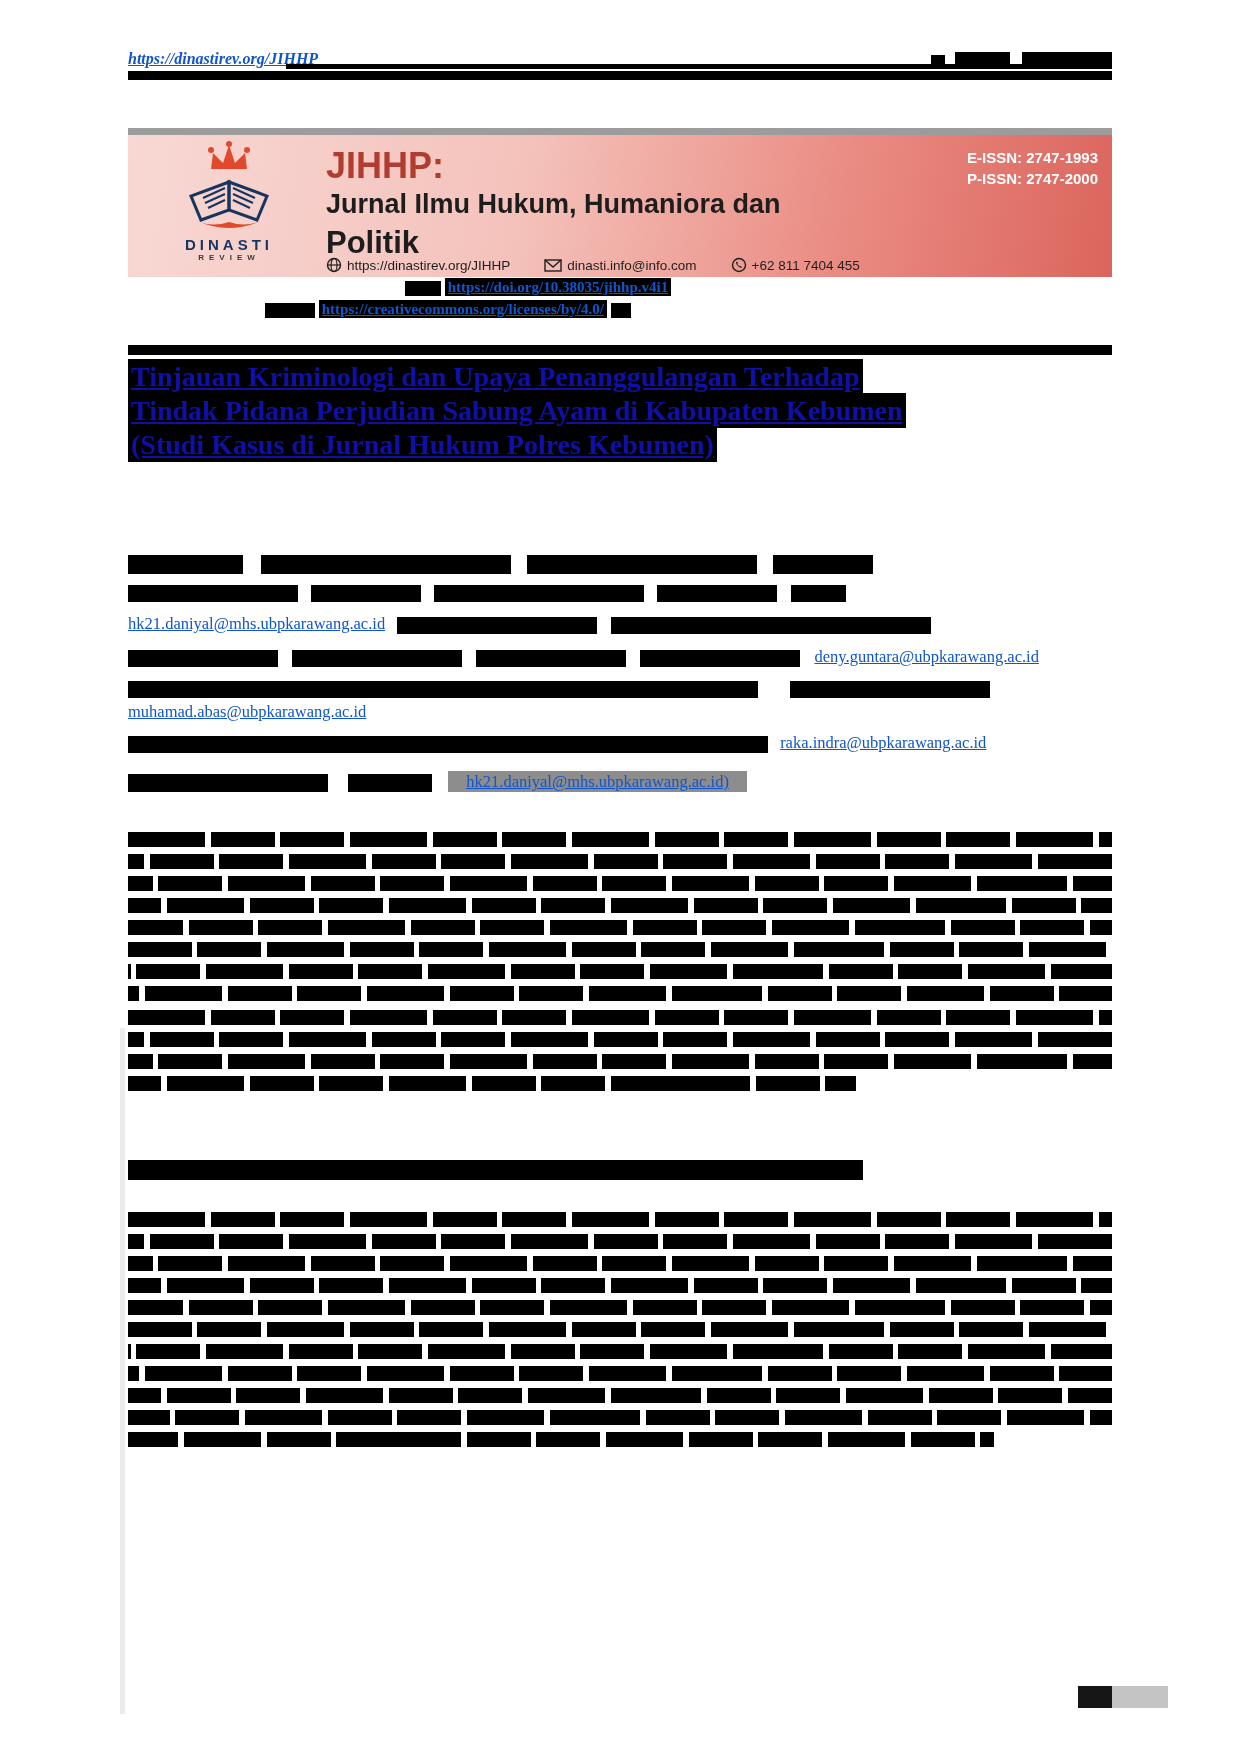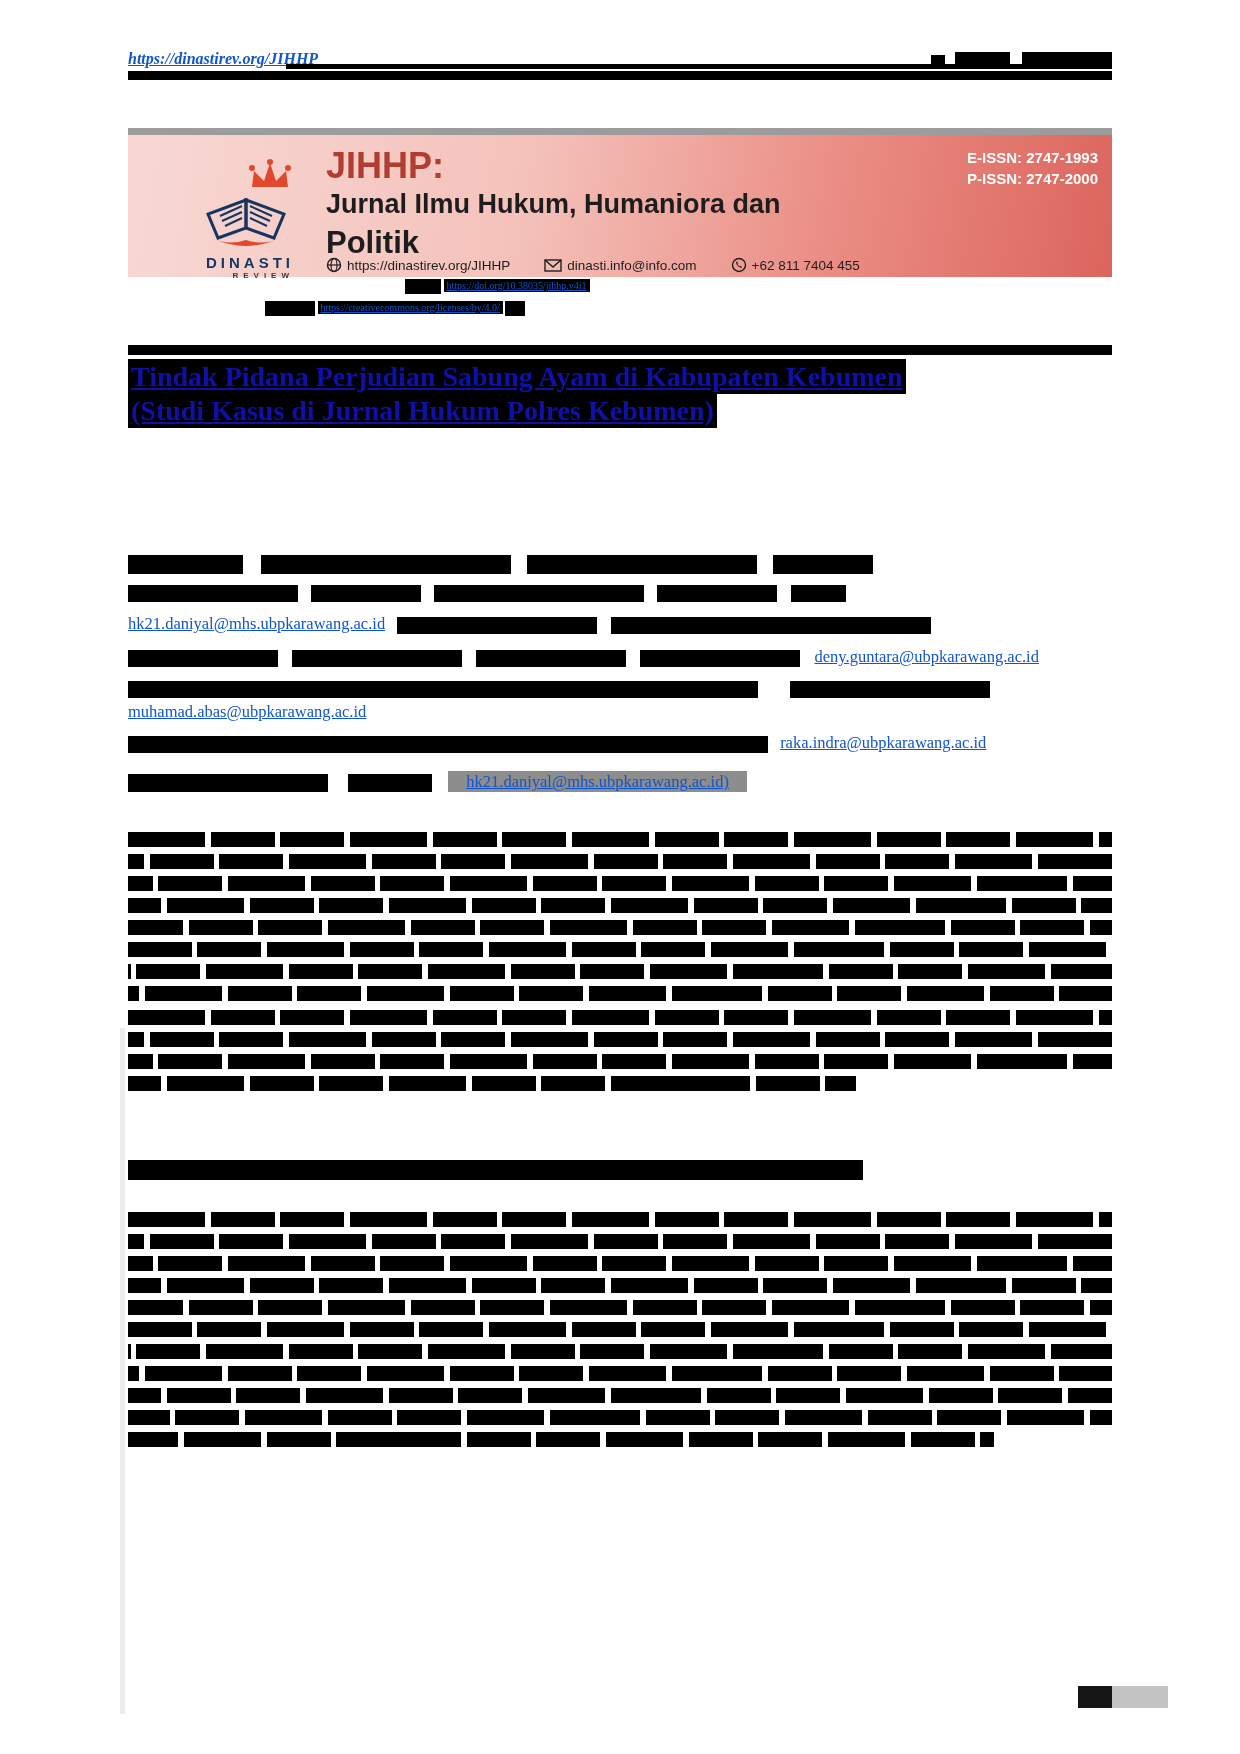--- a/index.html
+++ b/index.html
@@ -13,34 +13,34 @@
             text-decoration:underline;}
   .hdr-thin{position:absolute;left:286px;top:64px;width:826px;height:5px;background:#000;}
   .hdr-rule{position:absolute;left:128px;top:71px;width:984px;height:9px;background:#000;}
   .hdr-right{position:absolute;left:920px;top:50px;width:192px;height:20px;text-align:right;}
 
   
   .banner{position:absolute;left:128px;top:128px;width:984px;height:142px;
           border-top:7px solid #9c9c9c;
           background:linear-gradient(100deg,#f8d8d4 0%,#f4c2bb 40%,#ea8c83 72%,#db655d 100%);
           font-family:"Liberation Sans", sans-serif;}
-  .logo{position:absolute;left:36px;top:24px;width:130px;text-align:right;line-height:1;}
+  .logo{position:absolute;left:36px;top:6px;width:130px;text-align:center;line-height:1;}
   .logo-line1{font-weight:bold;font-size:15px;letter-spacing:4px;color:#16355f;margin-top:2px;}
   .logo-line2{font-weight:bold;font-size:8px;letter-spacing:5px;color:#3a3a3a;margin-top:2px;}
   .acronym{position:absolute;left:198px;top:10px;font-size:36px;font-weight:800;color:var(--banner_accent,#b03d30);}
   .jname1{position:absolute;left:198px;top:54px;font-size:27px;font-weight:bold;color:#1d1d1d;}
   .jname2{position:absolute;left:198px;top:90px;font-size:31px;font-weight:bold;color:#1d1d1d;text-align:right;}
   .issn{position:absolute;right:14px;top:12px;text-align:left;color:var(--issn_text,#fff);
         font-weight:bold;font-size:15px;line-height:21px;}
   .contact{position:absolute;left:198px;top:122px;display:flex;align-items:center;gap:34px;
            font-size:13.5px;color:#1e1e1e;}
   .citem{display:flex;align-items:center;gap:5px;}
 
   
-  .doiline{position:absolute;font-weight:normal;font-size:10px;white-space:nowrap;}
+  .doiline{position:absolute;font-weight:bold;font-size:15px;white-space:nowrap;}
   .lnk-dark{background:#000;color:var(--link_blue,#1155cc);text-decoration:underline;padding:1px 3px;}
   .chip{display:inline-block;background:#000;height:15px;vertical-align:middle;}
 
   .title-rule{position:absolute;left:128px;top:345px;width:984px;height:10px;background:#000;}
 
   
   .title{position:absolute;left:128px;top:360px;width:1000px;font-weight:bold;font-size:28px;
          line-height:34px;}
   .title .hl{background:#000;color:var(--title_blue,#0f10a8);text-decoration:underline;
              text-decoration-color:var(--title_blue,#0f10a8);padding:2px 3px;}
@@ -137,20 +137,21 @@
   </div>
   <div class="doiline" style="left:265px;top:301px;">
     <span class="chip" style="width:50px;"></span>
     <a class="lnk-dark" href="#">https://creativecommons.org/licenses/by/4.0/</a>
     <span class="chip" style="width:20px;"></span>
   </div>
 
   <div class="title-rule"></div>
 
   <div class="title">
+    <div><span class="hl">Tinjauan Kriminologi dan Upaya Penanggulangan Terhadap</span></div>
     <div><span class="hl">Tindak Pidana Perjudian Sabung Ayam di Kabupaten Kebumen</span></div>
     <div><span class="hl">(Studi Kasus di Jurnal Hukum Polres Kebumen)</span></div>
   </div>
 
   <div class="authors">
     <div class="arow" style="top:0;">
       <span class="r" style="width:115px;height:19px;"></span>
       <span class="r" style="width:250px;height:19px;margin-left:14px;"></span>
       <span class="r" style="width:230px;height:19px;margin-left:12px;"></span>
       <span class="r" style="width:100px;height:19px;margin-left:12px;"></span>

